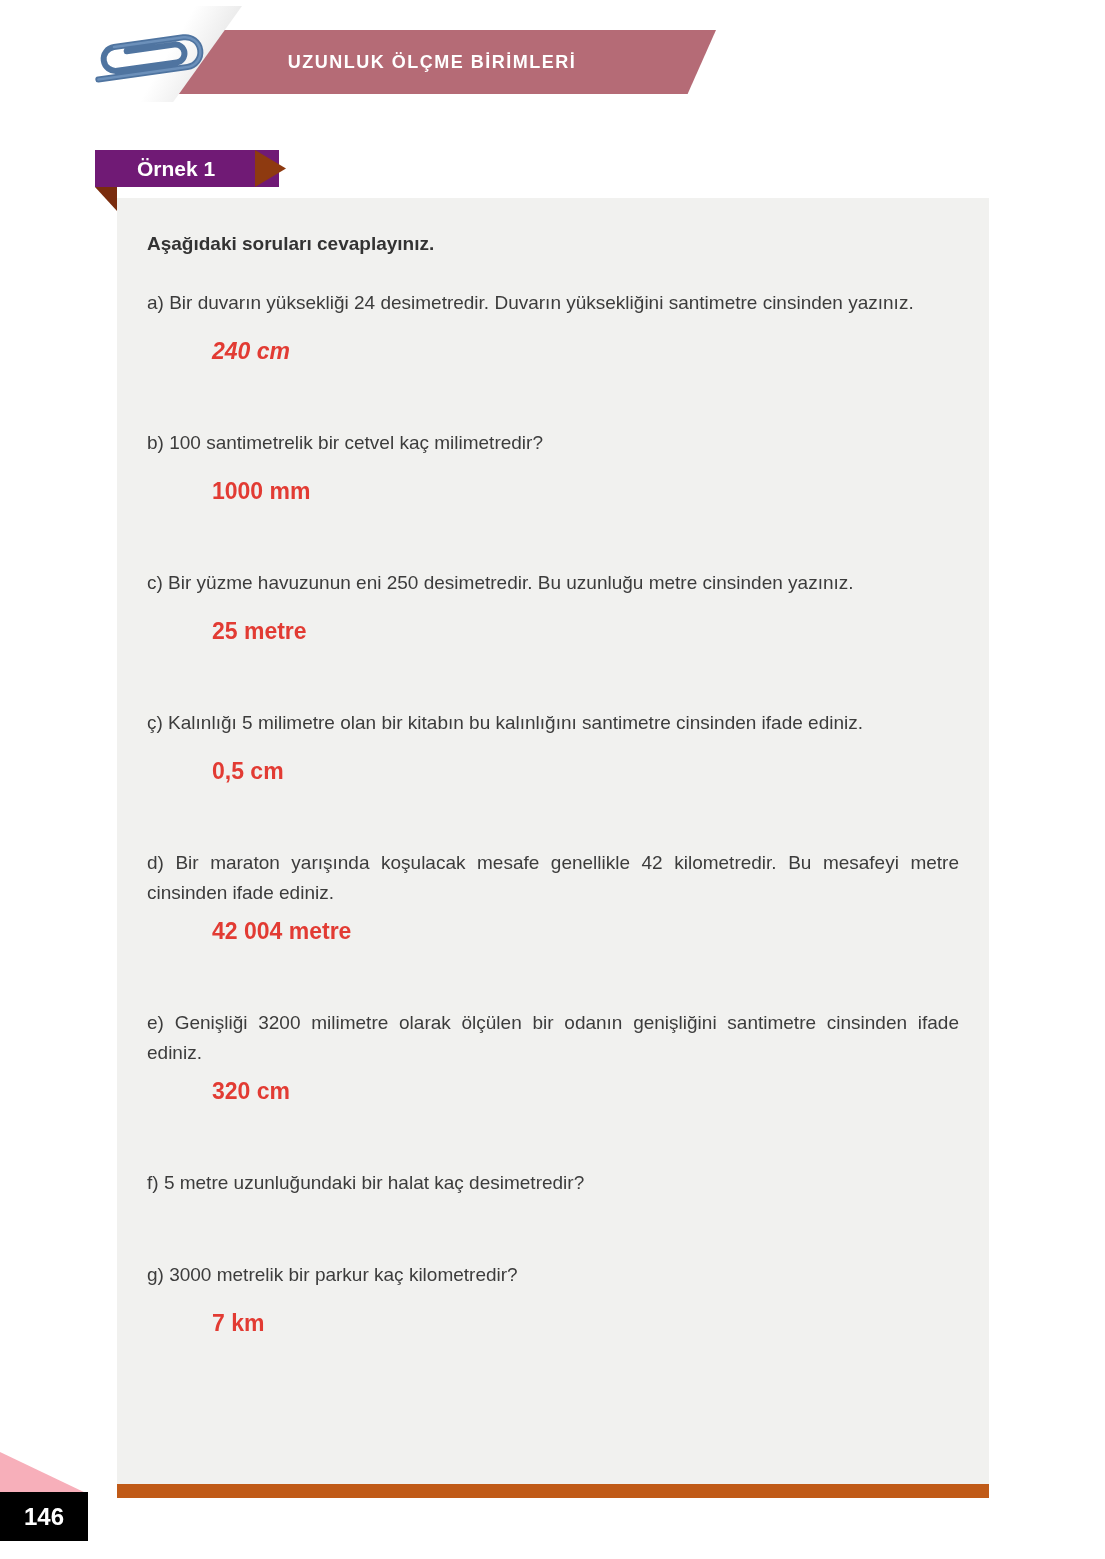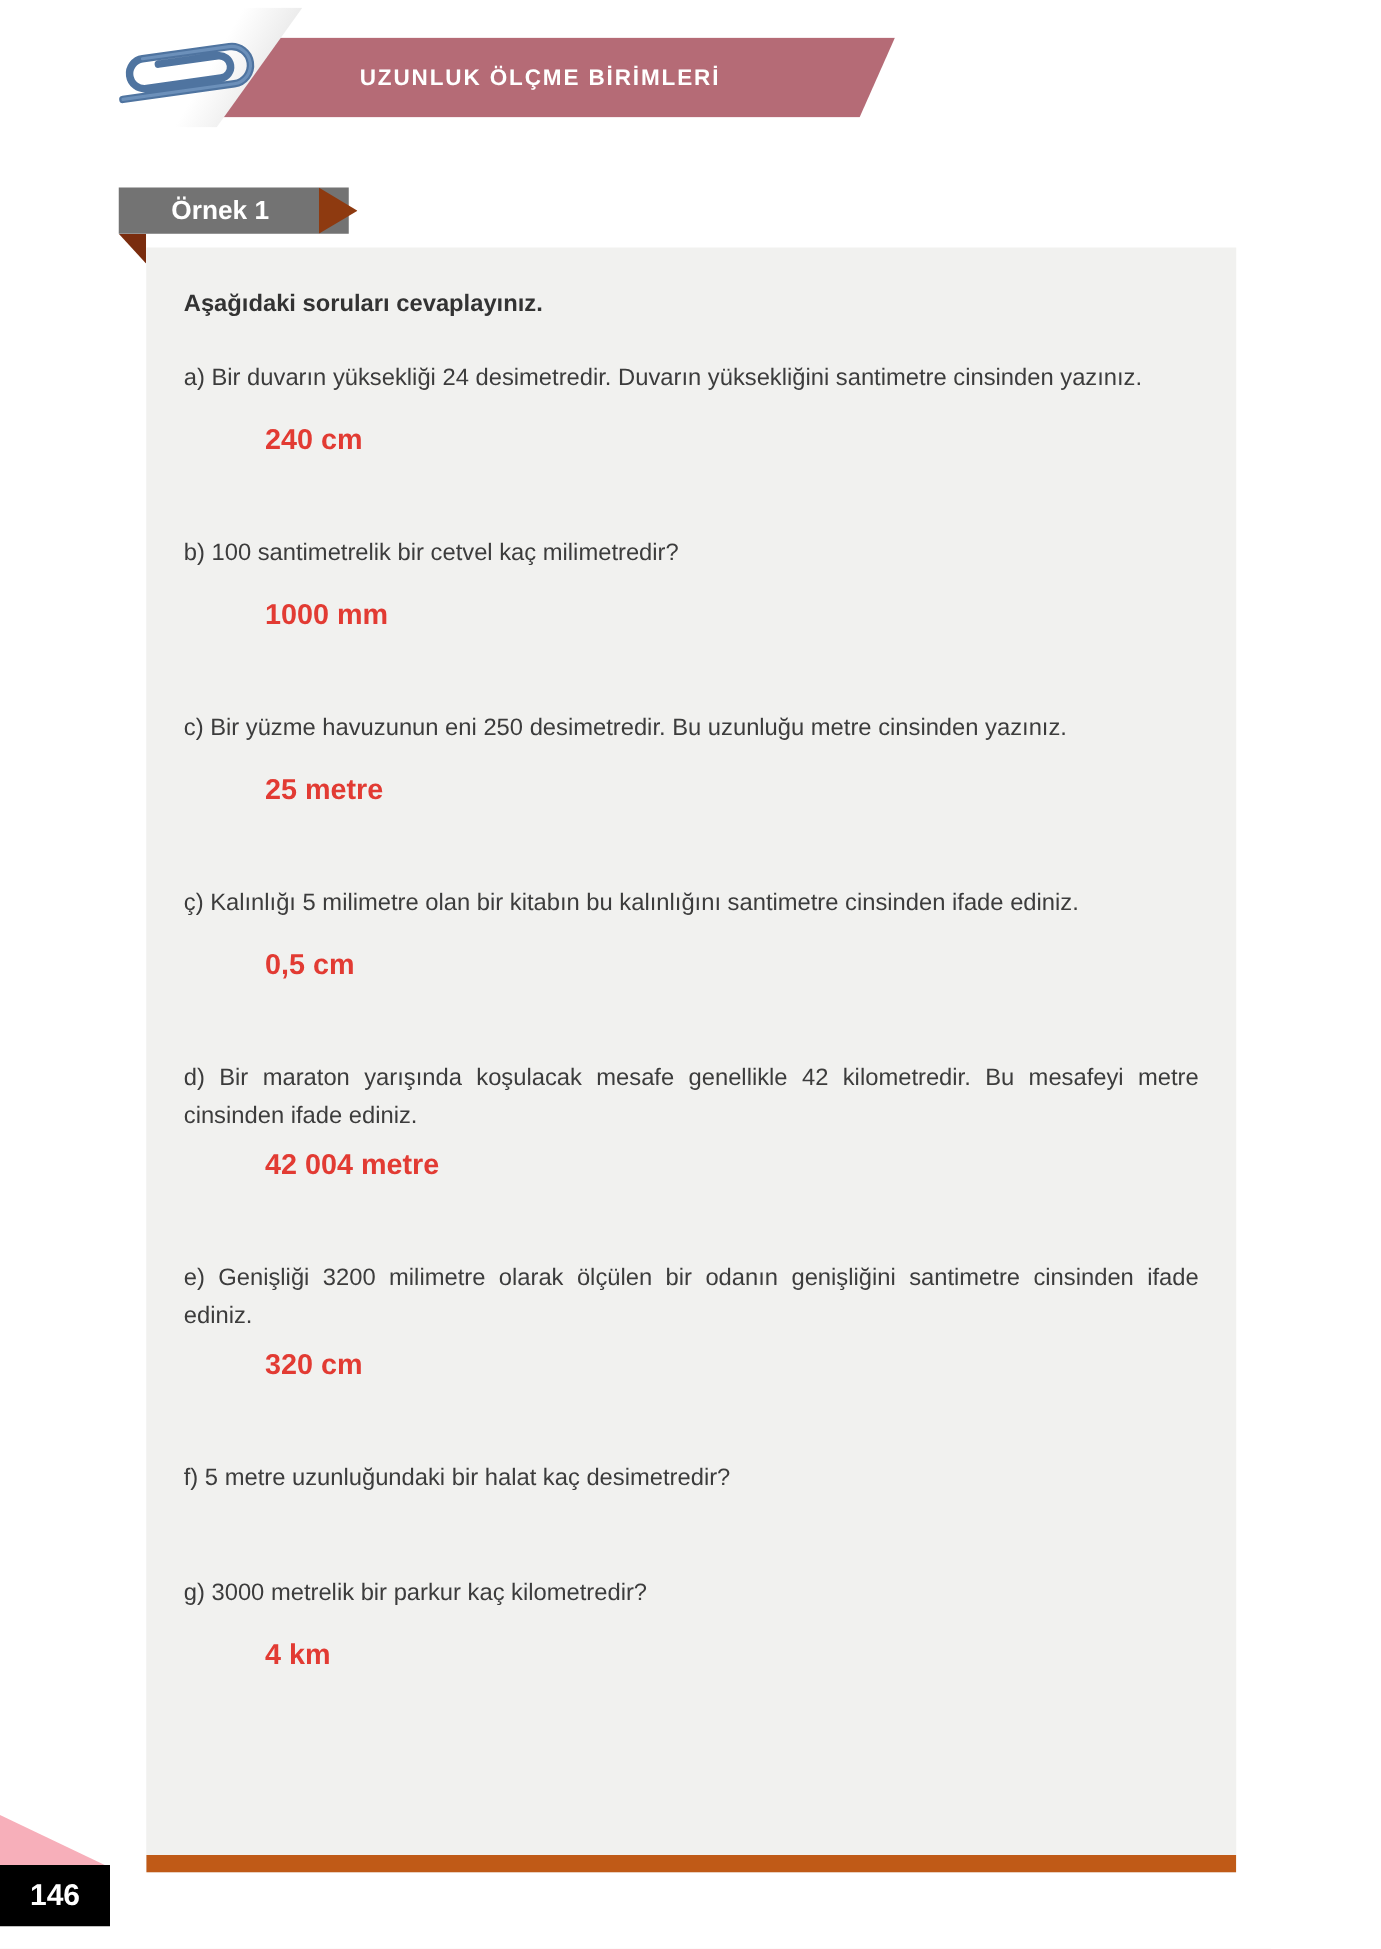--- a/index.html
+++ b/index.html
@@ -23,21 +23,21 @@
   .paper-corner{
     position:absolute;left:70px;top:6px;width:172px;height:96px;
     background:linear-gradient(120deg,#ffffff 55%,#e6e6e6 82%,#c9c9c9 100%);
     clip-path:polygon(0 0,100% 0,60% 100%,0 100%);
   }
   .clip-svg{position:absolute;left:76px;top:20px;transform:rotate(-8deg);}
 
   
   .ornek-box{
     position:absolute;left:95px;top:150px;width:184px;height:37px;
-    background:#737373;display:flex;align-items:center;
+    background:#701a75;display:flex;align-items:center;
   }
   .ornek-label{color:#ffffff;font-size:21px;font-weight:bold;padding-left:42px;}
   .ornek-arrow{
     position:absolute;left:255px;top:150px;width:31px;height:37px;
     background:#8e3a10;clip-path:polygon(0 0,100% 50%,0 100%);
   }
   .ornek-fold{
     position:absolute;left:95px;top:187px;width:22px;height:24px;
     background:#7a2c0e;clip-path:polygon(0 0,100% 0,100% 100%);
   }
@@ -57,21 +57,21 @@
   }
   .q-block{margin:0 0 62px 0;}
   .q-block.last{margin-bottom:0;}
   .q-text{
     font-size:19px;line-height:30px;margin:0;text-align:justify;color:#3c3c3c;
   }
   .q-answer{
     font-size:23px;line-height:30px;font-weight:bold;color:#e23b33;
     margin:18px 0 0 65px;
   }
-  .q-answer.gap-lg{}
+  .q-answer.gap-lg{font-style:italic;}
   .q-answer.tight{margin-top:8px;}
 
   
   .page-tab-triangle{
     position:absolute;left:0;top:1452px;width:88px;height:42px;
     background:#f7afba;clip-path:polygon(0 0,100% 100%,0 100%);
   }
   .page-tab{
     position:absolute;left:0;top:1492px;width:88px;height:49px;
     background:#000000;display:flex;align-items:center;justify-content:center;
@@ -129,21 +129,21 @@
     <p class="q-text">e) Genişliği 3200 milimetre olarak ölçülen bir odanın genişliğini santimetre cinsinden ifade ediniz.</p>
     <p class="q-answer tight">320 cm</p>
   </div>
 
   <div class="q-block">
     <p class="q-text">f) 5 metre uzunluğundaki bir halat kaç desimetredir?</p>
   </div>
 
   <div class="q-block last">
     <p class="q-text">g) 3000 metrelik bir parkur kaç kilometredir?</p>
-    <p class="q-answer">4 km</p>
+    <p class="q-answer">7 km</p>
   </div>
 
   <div class="bottom-bar"></div>
 </div>
 
 <div class="page-tab-triangle"></div>
 <div class="page-tab">
   <span class="page-number">146</span>
 </div>
 

